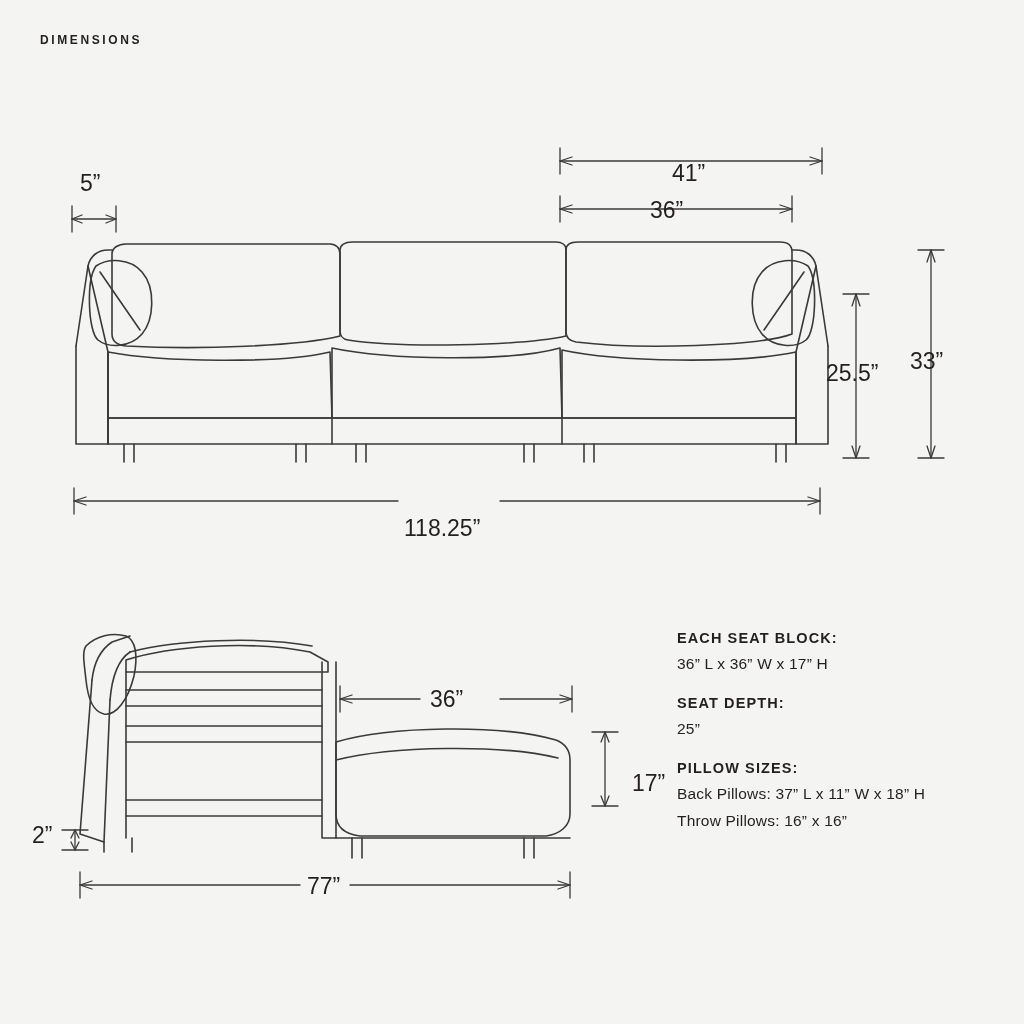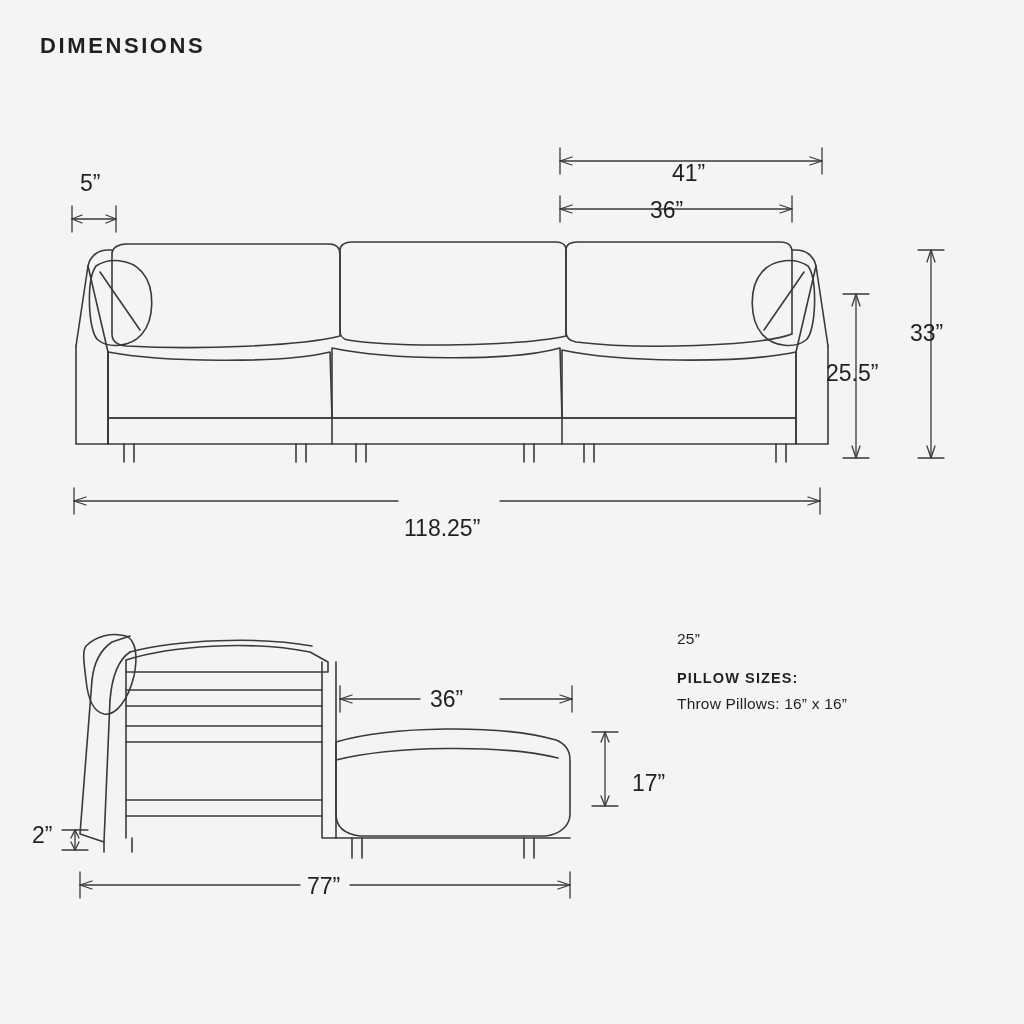--- a/index.html
+++ b/index.html
@@ -12,21 +12,21 @@
     height: 1024px;
     position: relative;
     font-family: "Liberation Sans", sans-serif;
     color: #231f20;
     overflow: hidden;
   }
   .page-title {
     position: absolute;
     left: 40px;
     top: 33px;
-    font-size: 22px;
+    font-size: 12px;
     font-weight: bold;
     letter-spacing: 2.6px;
     color: #231f20;
   }
   svg.diagram {
     position: absolute;
     left: 0;
     top: 0;
     width: 1024px;
     height: 1024px;
@@ -191,29 +191,35 @@
       <path d="M80 885 L92 881 M80 885 L92 889"></path>
       <path d="M570 885 L558 881 M570 885 L558 889"></path>
     </g>
   </g>
 </svg>
 
 <div class="dim-label" style="left:80px; top:170px;">5”</div>
 <div class="dim-label" style="left:672px; top:160px;">41”</div>
 <div class="dim-label" style="left:650px; top:197px;">36”</div>
 <div class="dim-label" style="left:826px; top:360px;text-align:center;">25.5”</div>
-<div class="dim-label" style="left:910px; top:320px;">33”</div>
+<div class="dim-label" style="left:910px; top:348px;">33”</div>
 <div class="dim-label" style="left:404px; top:489px;margin-top:26px;">118.25”</div>
 
 <div class="dim-label" style="left:32px; top:822px;">2”</div>
 <div class="dim-label" style="left:430px; top:686px;">36”</div>
 <div class="dim-label" style="left:588px; top:770px;margin-left:44px;">17”</div>
 <div class="dim-label" style="left:307px; top:873px;">77”</div>
 
 <div class="specs">
   <div class="spec-group">
+    <div class="spec-head">EACH SEAT BLOCK:</div>
+    <div class="spec-line">36” L x 36” W x 17” H</div>
+  </div>
+  <div class="spec-group">
+    <div class="spec-head">SEAT DEPTH:</div>
     <div class="spec-line">25”</div>
   </div>
   <div class="spec-group">
     <div class="spec-head">PILLOW SIZES:</div>
+    <div class="spec-line">Back Pillows: 37” L x 11” W x 18” H</div>
     <div class="spec-line">Throw Pillows: 16” x 16”</div>
   </div>
 </div>
 
 </body></html>

